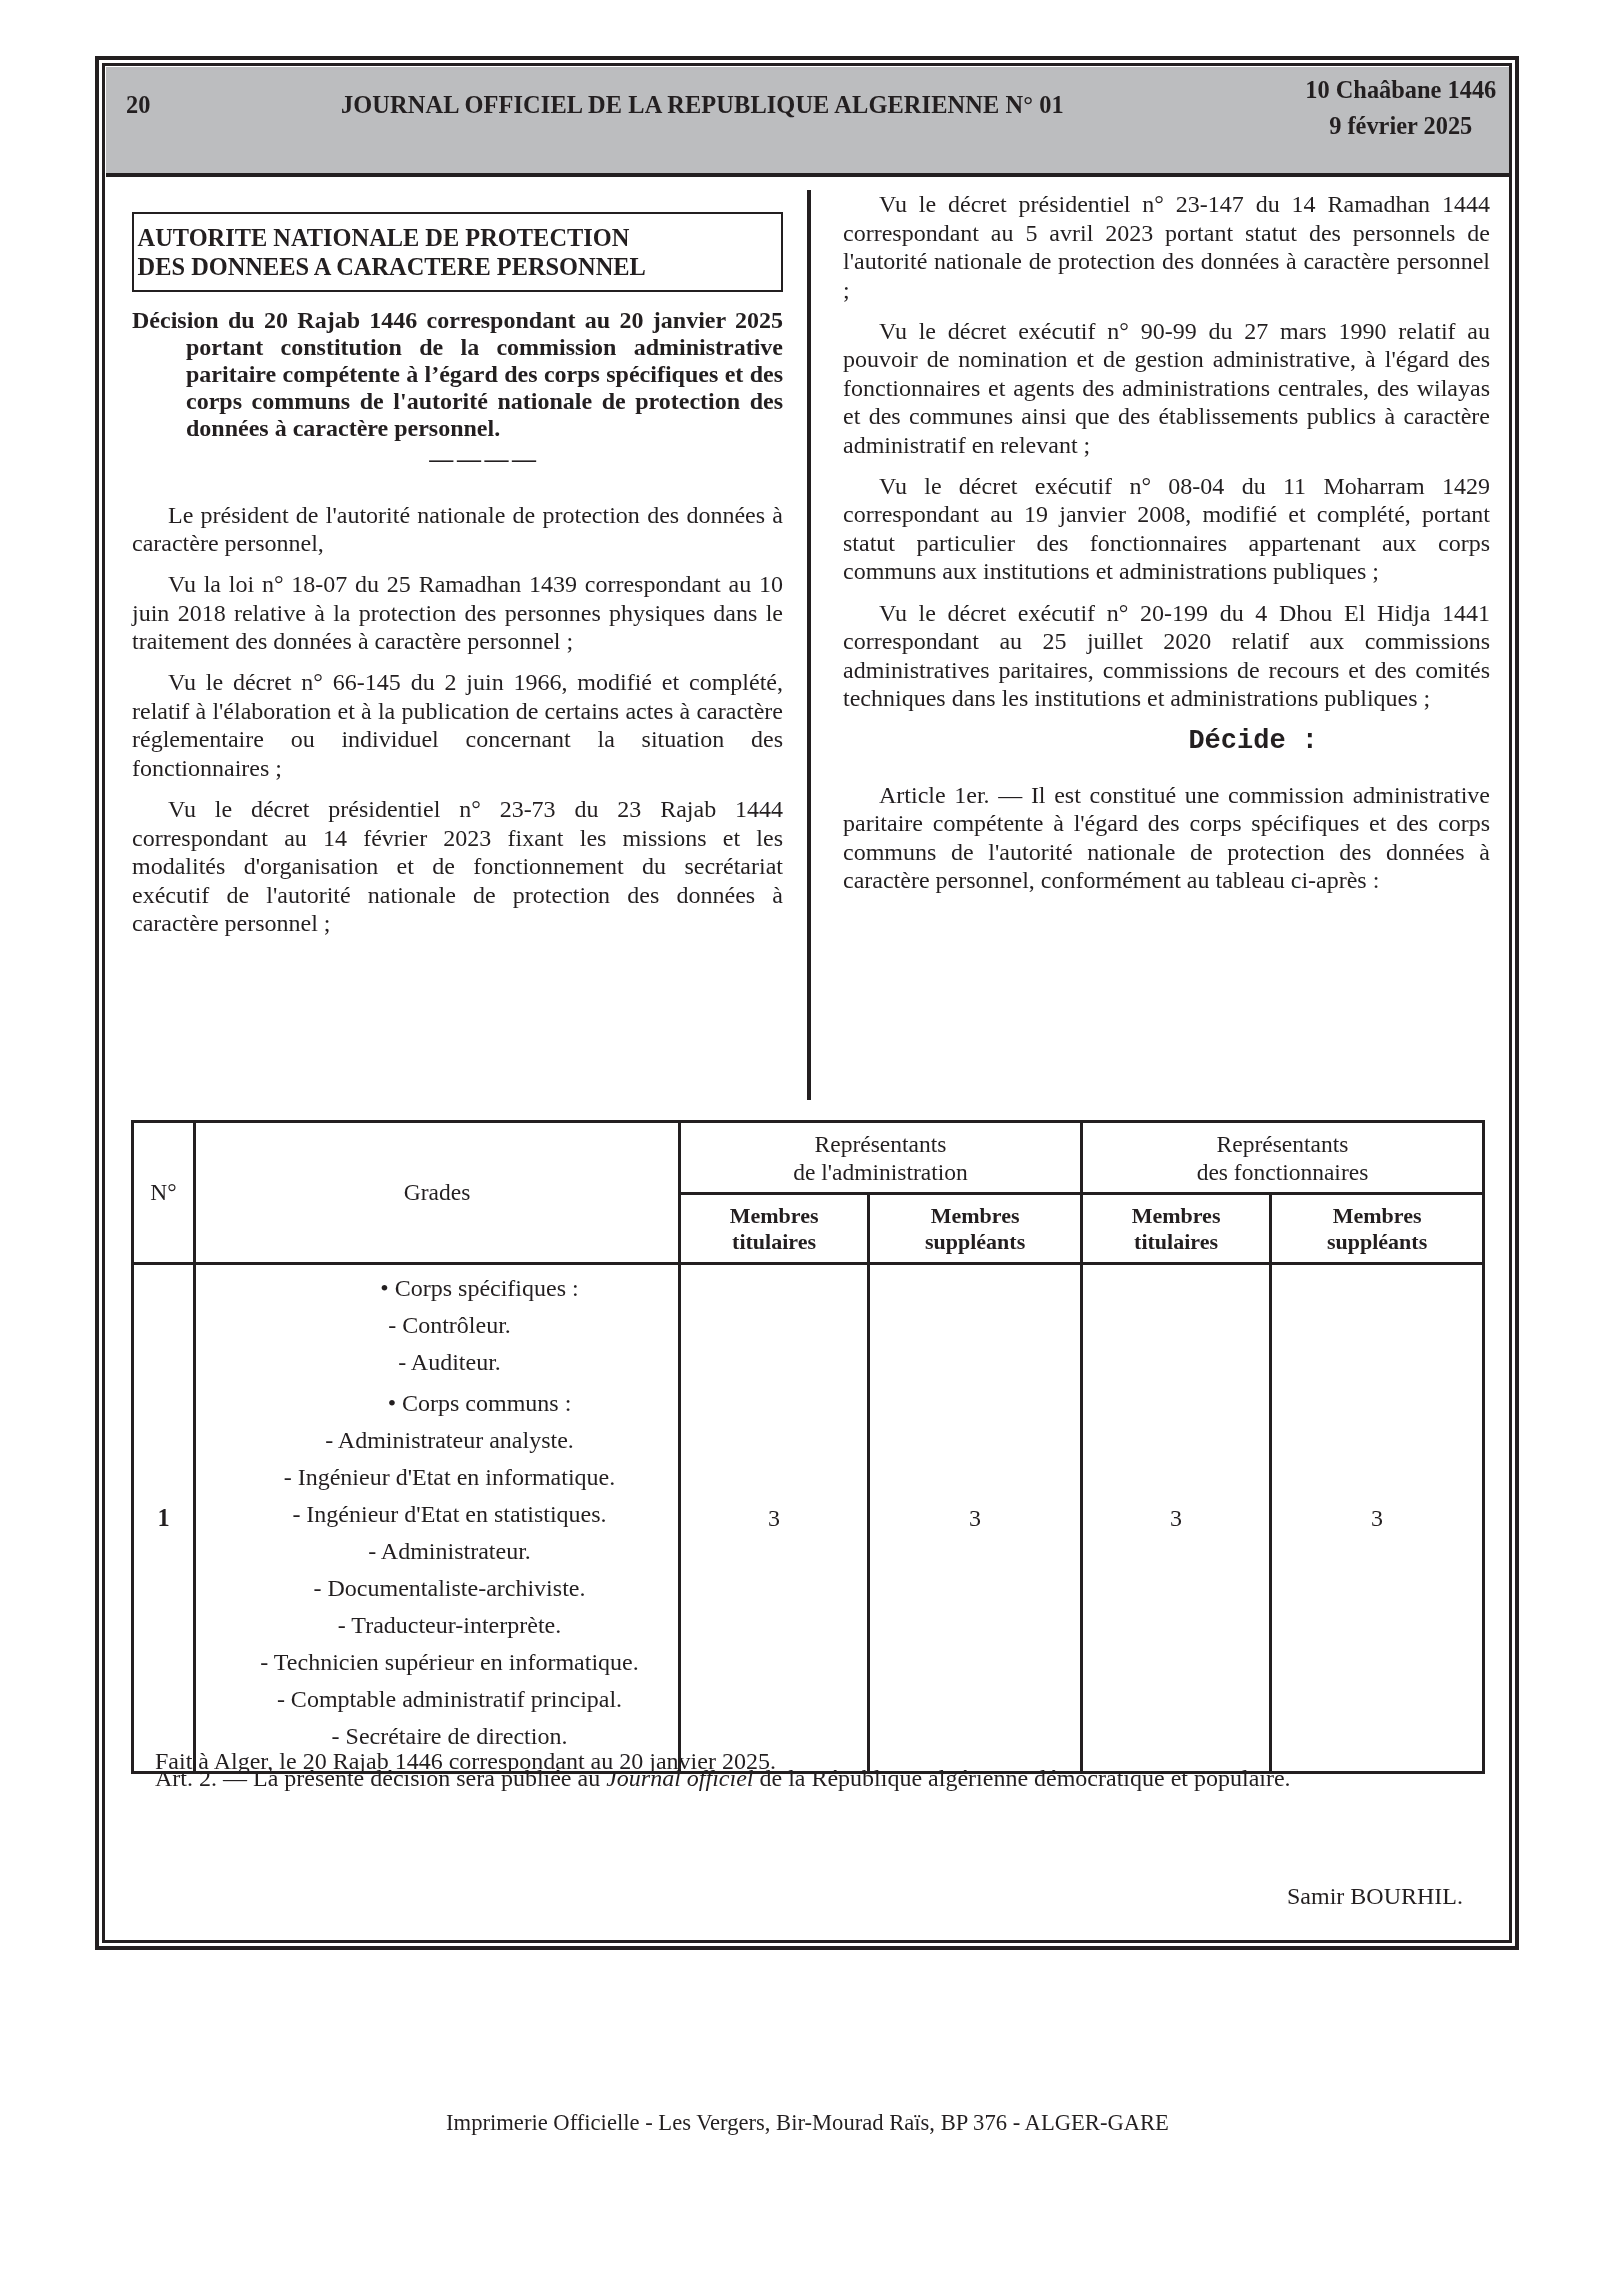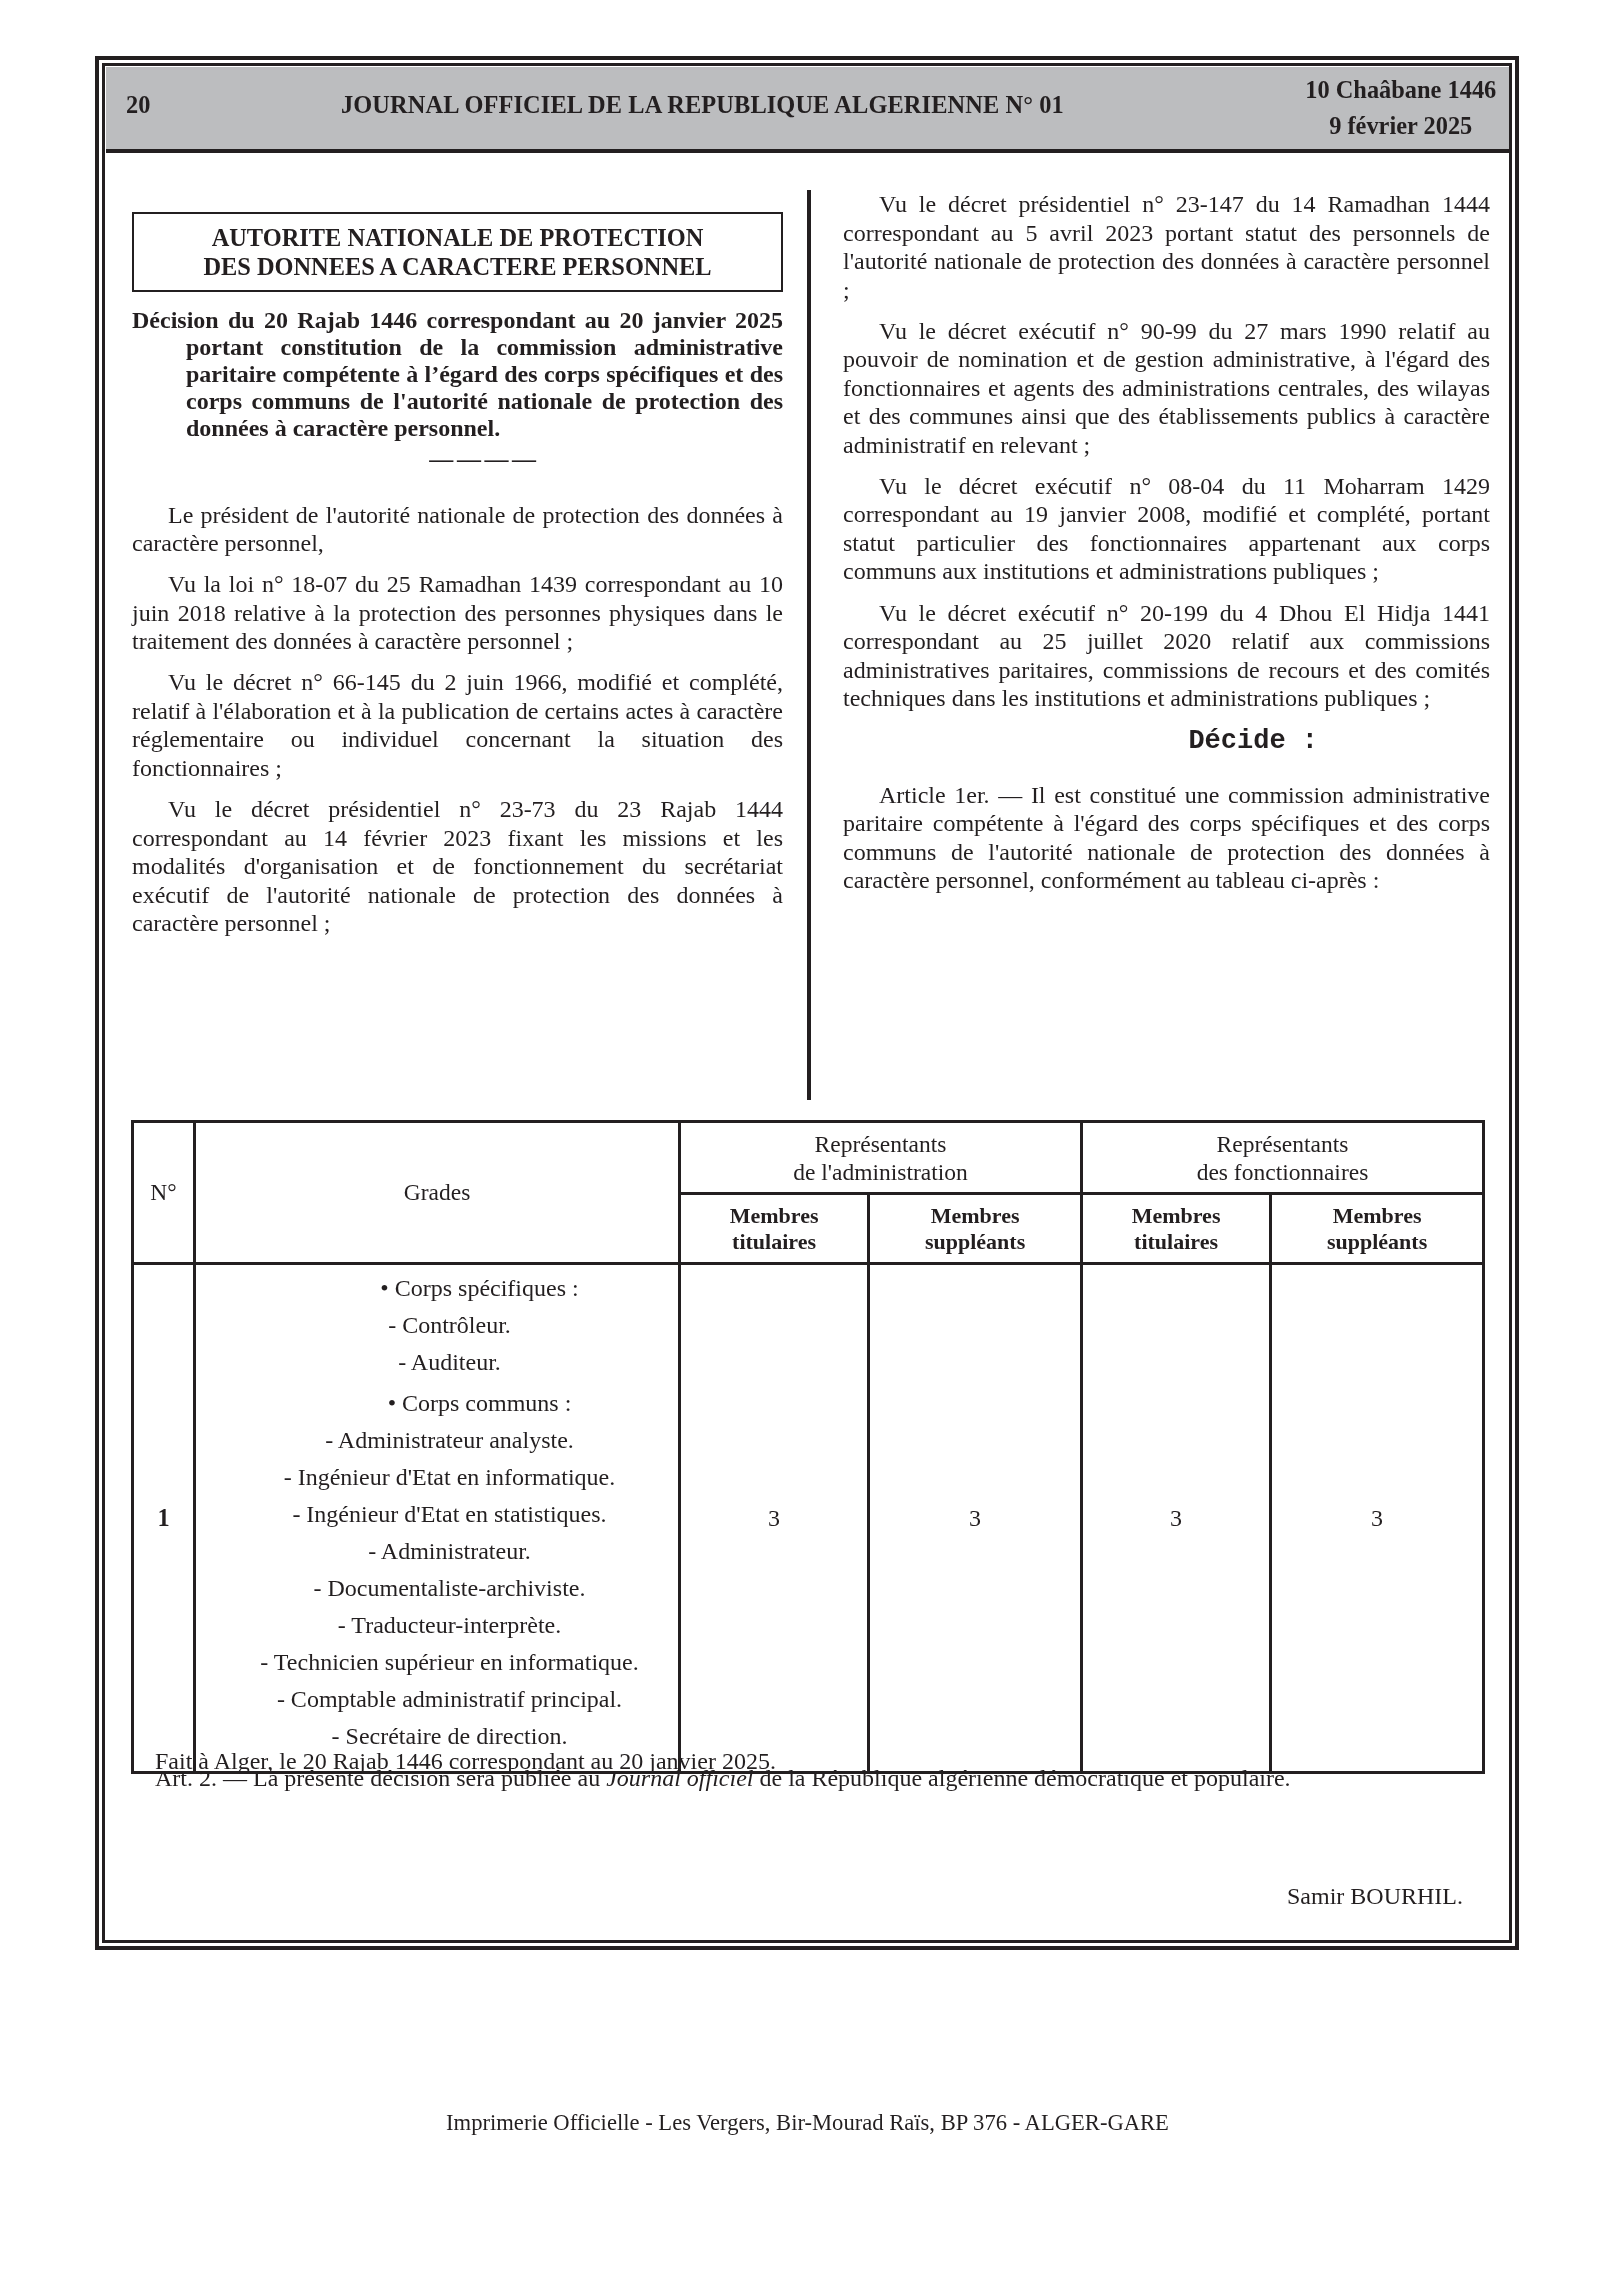--- a/index.html
+++ b/index.html
@@ -2,31 +2,31 @@
 <html style="font-size:14.5px"><head>
 <meta charset="utf-8">
 <style>
   * { box-sizing: border-box; margin: 0; padding: 0; }
   html, body { width: 1615px; height: 2285px; background: #ffffff; }
   body { position: relative; font-family: "Liberation Serif", "DejaVu Serif", serif; color: #231f20; }
 
   .frame-outer { position: absolute; left: 95px; top: 56px; width: 1424px; height: 1894px; border: 4.5px solid #231f20; }
   .frame-inner { position: absolute; left: 102px; top: 63px; width: 1410px; height: 1880px; border: 3.6px solid #231f20; }
 
-  .header-bar { position: absolute; left: 106px; top: 67px; width: 1403px; height: 86px; background: #bcbdbf; border-bottom: 4.5px solid #231f20; }
+  .header-bar { position: absolute; left: 106px; top: 67px; width: 1403px; height: 110px; background: #bcbdbf; border-bottom: 4.5px solid #231f20; }
   .header-page { position: absolute; left: 20px; top: 23.5px; font-size: 24.4px; font-weight: bold; }
   .header-title { position: absolute; left: 235px; top: 23.5px; font-size: 24.4px; font-weight: bold; letter-spacing: 0.1px; }
   .header-dates { position: absolute; right: 12.7px; top: 5.4px; text-align: center; font-size: 24.4px; font-weight: bold; line-height: 36px; }
 
   .col { position: absolute; top: 190px; font-size: 24px; line-height: 28.5px; text-align: justify; }
   .col-left { left: 132px; width: 651px; }
   .col-right { left: 843px; width: 647px; }
   .col-sep { position: absolute; left: 807px; top: 190px; width: 3.6px; height: 910px; background: #231f20; }
 
-  .authority-box { border: 2.7px solid #231f20; text-align: center; font-weight: bold; font-size: 24.4px; line-height: 29px; padding: 9px 3.6px 9px 3.6px; margin: 22px 0 14.5px 0; }
+  .authority-box { border: 2.7px solid #231f20; font-weight: bold; font-size: 24.4px; line-height: 29px; padding: 9px 3.6px 9px 3.6px; margin: 22px 0 14.5px 0; }
   .decision-title { font-weight: bold; font-size: 24px; line-height: 27px; text-indent: -54px; padding-left: 54px; text-align: justify; }
   .dashes { text-align: center; font-weight: bold; margin: 3.6px 0 27px 0; padding-left: 54px; letter-spacing: 3.6px; }
   p.para { text-indent: 36px; margin-bottom: 12.7px; }
   .decide { font-weight: bold; text-align: right; font-size: 27px; margin: 14.5px 0 25px 0; padding-right: 172px; font-family: Liberation Mono, monospace; }
 
   table.grades { position: absolute; left: 131px; top: 1120px; width: 1354px; border-collapse: collapse; font-size: 23.5px; }
   table.grades td, table.grades th { border: 3.6px solid #231f20; vertical-align: middle; text-align: center; font-weight: normal; }
   .th-no { width: 62px; }
   .th-grades { width: 485px; }
   .th-rep { height: 72px; line-height: 28px; }

